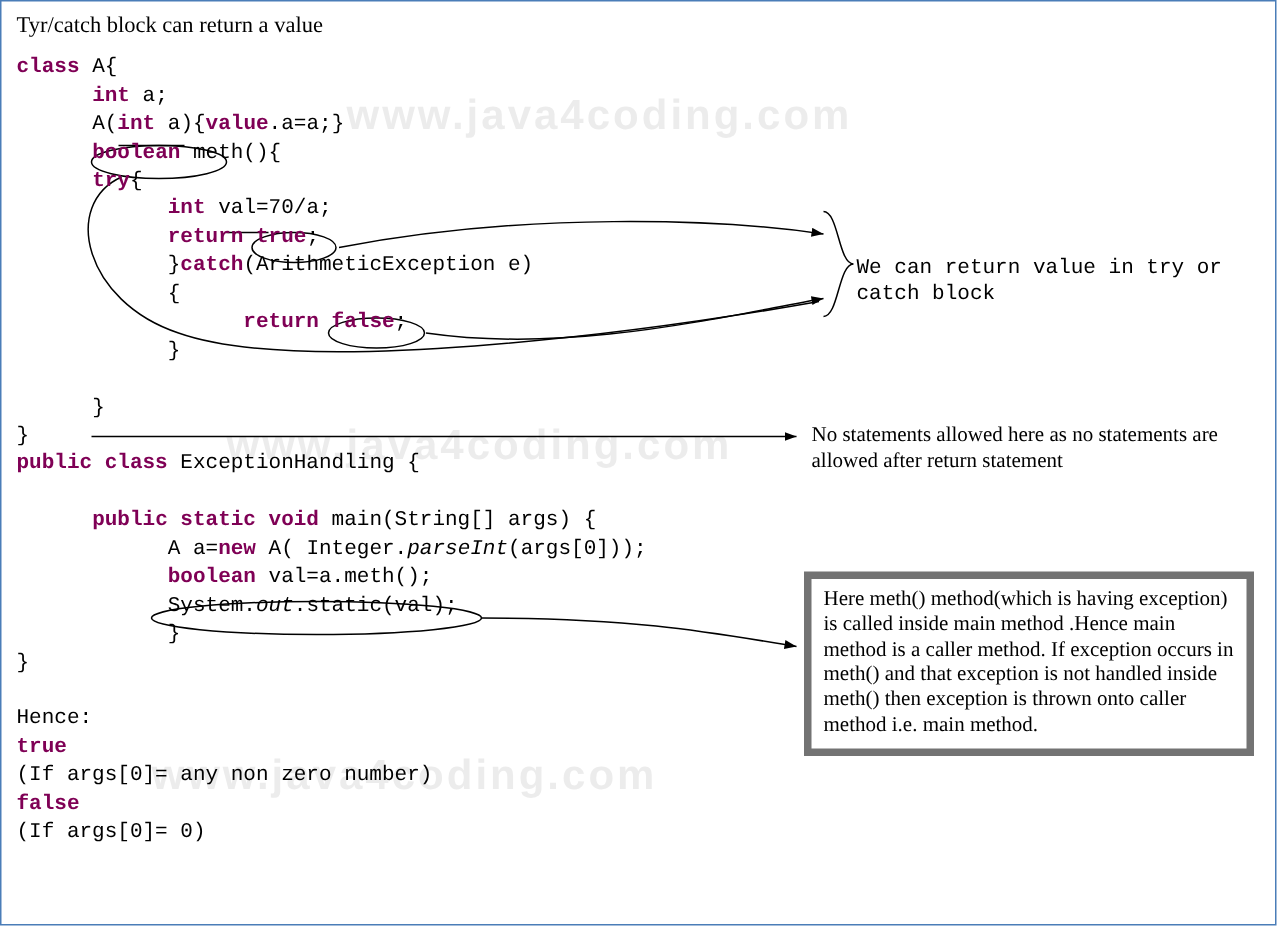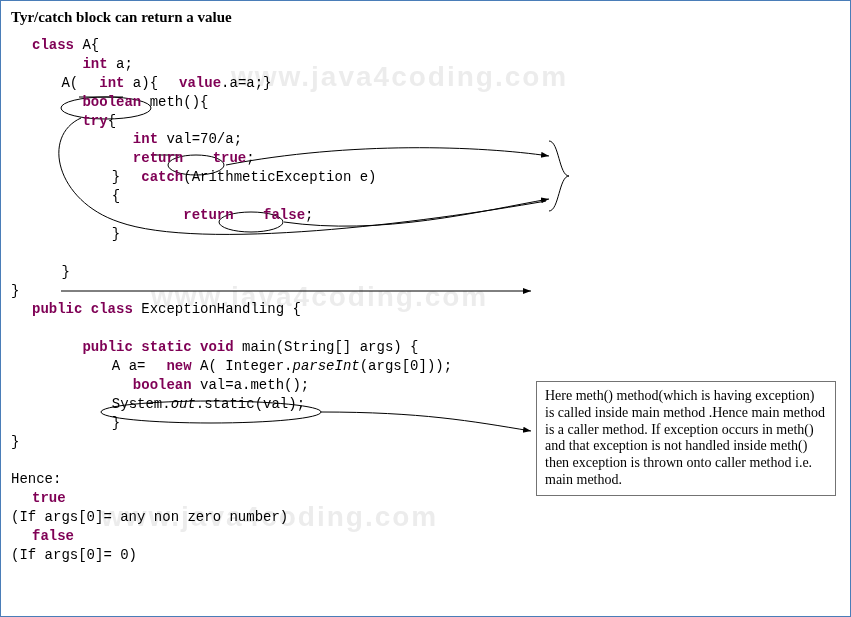--- a/index.html
+++ b/index.html
@@ -11,33 +11,33 @@
   }
   .frame {
     width: 851px;
     height: 617px;
     border: 1px solid #4a7db8;
     position: relative;
     padding: 8px 10px;
     overflow: hidden;
   }
   .title {
-    font-weight: bold;
+    font-weight: normal;
     font-size: 15px;
     margin-bottom: 10px;
   }
   .code {
     font-family: "Courier New", Courier, monospace;
     font-size: 14px;
     line-height: 1.35;
     white-space: pre;
     position: relative;
     z-index: 2;
   }
-  .kw { color: #7f0055; font-weight: bold; margin-left: 21px; }
+  .kw { color: #7f0055; font-weight: bold; }
   .ital { font-style: italic; text-align: center; }
   .watermark {
     position: absolute;
     font-family: Arial, sans-serif;
     font-size: 28px;
     font-weight: bold;
     color: rgba(150,150,150,0.18);
     z-index: 0;
     pointer-events: none;
     letter-spacing: 2px;
@@ -51,21 +51,21 @@
     position: absolute;
     font-family: "Times New Roman", serif;
     font-size: 14px;
     line-height: 1.2;
     z-index: 2;
   }
   .ann1 { top: 170px; left: 570px; width: 260px; font-family: "Courier New", monospace; }
   .ann2 { top: 282px; left: 540px; width: 300px; }
   .ann3 {
     top: 380px; left: 535px; width: 300px;
-    border: 1px solid #737373;
+    border: 5px solid #737373;
     padding: 6px 8px;
   }
   svg.overlay {
     position: absolute;
     top: 0; left: 0;
     width: 851px; height: 617px;
     z-index: 1;
     pointer-events: none;
   }
 </style>
@@ -102,20 +102,22 @@
             <span>System.</span><span class="ital">out</span><span>.static(val);</span>
             <span>}</span>
 <span>}</span>
 <span></span>
 <span>Hence:</span>
 <span class="kw">true</span>
 <span>(If args[0]= any non zero number)</span>
 <span class="kw">false</span>
 <span>(If args[0]= 0)</span></div>
 
+  <div class="annotation ann1">We can return value in try or catch block</div>
+  <div class="annotation ann2">No statements allowed here as no statements are allowed after return statement</div>
   <div class="annotation ann3">Here meth() method(which is having exception) is called inside main method .Hence main method is a caller method. If exception occurs in meth() and that exception is not handled  inside meth() then exception is thrown onto caller method i.e. main method.</div>
 
   <svg class="overlay" viewBox="0 0 851 617">
     <defs>
       <marker id="arrow" markerWidth="10" markerHeight="10" refX="8" refY="3" orient="auto">
         <path d="M0,0 L8,3 L0,6 Z" fill="#000"></path>
       </marker>
     </defs>
 
     <ellipse cx="105" cy="107" rx="45" ry="11" fill="none" stroke="#000" stroke-width="1"></ellipse>

